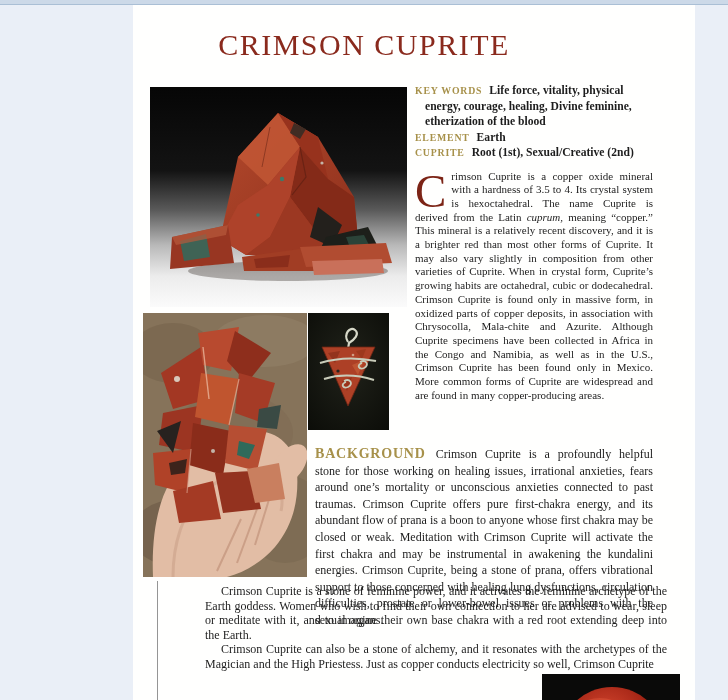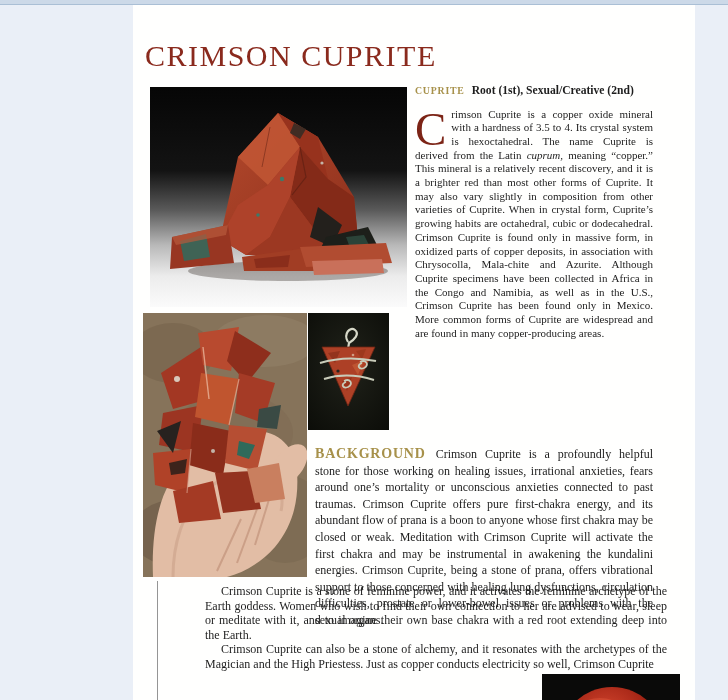--- a/index.html
+++ b/index.html
@@ -12,22 +12,22 @@
   .frame { position: relative; width: 728px; height: 700px; }
   .top-strip {
     position: absolute; left: 0; top: 0; width: 728px; height: 4px;
     background: #ccd9e8; border-bottom: 1px solid #aabfd5; z-index: 6;
   }
   .page {
     position: absolute; left: 133px; top: 5px; width: 562px; height: 695px;
     background: #fffffe; overflow: hidden;
   }
   .title {
-    position: absolute; left: 0; top: 22px; width: 460px; margin: 12px;
-    text-align: left;
+    position: absolute; left: 0; top: 22px; width: 460px; margin: 1px;
+    text-align: center;
     font-family: "Liberation Serif", serif;
     font-size: 30px; font-weight: normal;
     letter-spacing: 1.5px;
     color: #8a2a1d;
   }
   .figure { position: absolute; line-height: 0; }
   .fig-specimen { left: 17px;  top: 82px;  width: 257px; height: 220px; }
   .fig-hand     { left: 10px;  top: 308px; width: 164px; height: 264px; }
   .fig-pendant  { left: 175px; top: 308px; width: 81px;  height: 117px; }
 
@@ -129,20 +129,26 @@
         <path d="M22 150 L78 138 L76 148 L26 158 Z" fill="#b85a3c" opacity="0.7"></path>
 
         <path d="M92 170 L150 162 L200 170 L196 184 L94 184 Z" fill="#a13d24"></path>
         <path d="M150 160 L236 156 L242 176 L156 180 Z" fill="#b14c31"></path>
         <path d="M162 174 L232 172 L234 186 L164 188 Z" fill="#c9705a"></path>
         <path d="M104 172 L140 168 L138 180 L106 181 Z" fill="#8a2d1b"></path>
       </svg>
     </div>
 
     <div class="right-col">
+      <p class="prop">
+        <span class="gold-label">KEY WORDS</span><span class="value">Life force, vitality, physical energy, courage, healing, Divine feminine, etherization of the blood</span>
+      </p>
+      <p class="prop">
+        <span class="gold-label">ELEMENT</span><span class="value">Earth</span>
+      </p>
       <p class="prop">
         <span class="gold-label">CUPRITE</span><span class="value">Root (1st), Sexual/Creative (2nd)</span>
       </p>
 
       <p class="intro">
         <span class="dropcap">C</span><span>rimson Cuprite is a copper oxide mineral with a hardness of 3.5 to 4. Its crystal system is hexoctahedral. The name Cuprite is derived from the Latin </span><span class="it">cuprum,</span><span> meaning “copper.” This mineral is a relatively recent discovery, and it is a brighter red than most other forms of Cuprite. It may also vary slightly in composition from other varieties of Cuprite. When in crystal form, Cuprite’s growing habits are octahedral, cubic or dodecahedral. Crimson Cuprite is found only in massive form, in oxidized parts of copper deposits, in association with Chrysocolla, Mala-chite and Azurite. Although Cuprite specimens have been collected in Africa in the Congo and Namibia, as well as in the U.S., Crimson Cuprite has been found only in Mexico. More common forms of Cuprite are widespread and are found in many copper-producing areas.</span>
       </p>
     </div>
 
     <div class="figure fig-hand">

